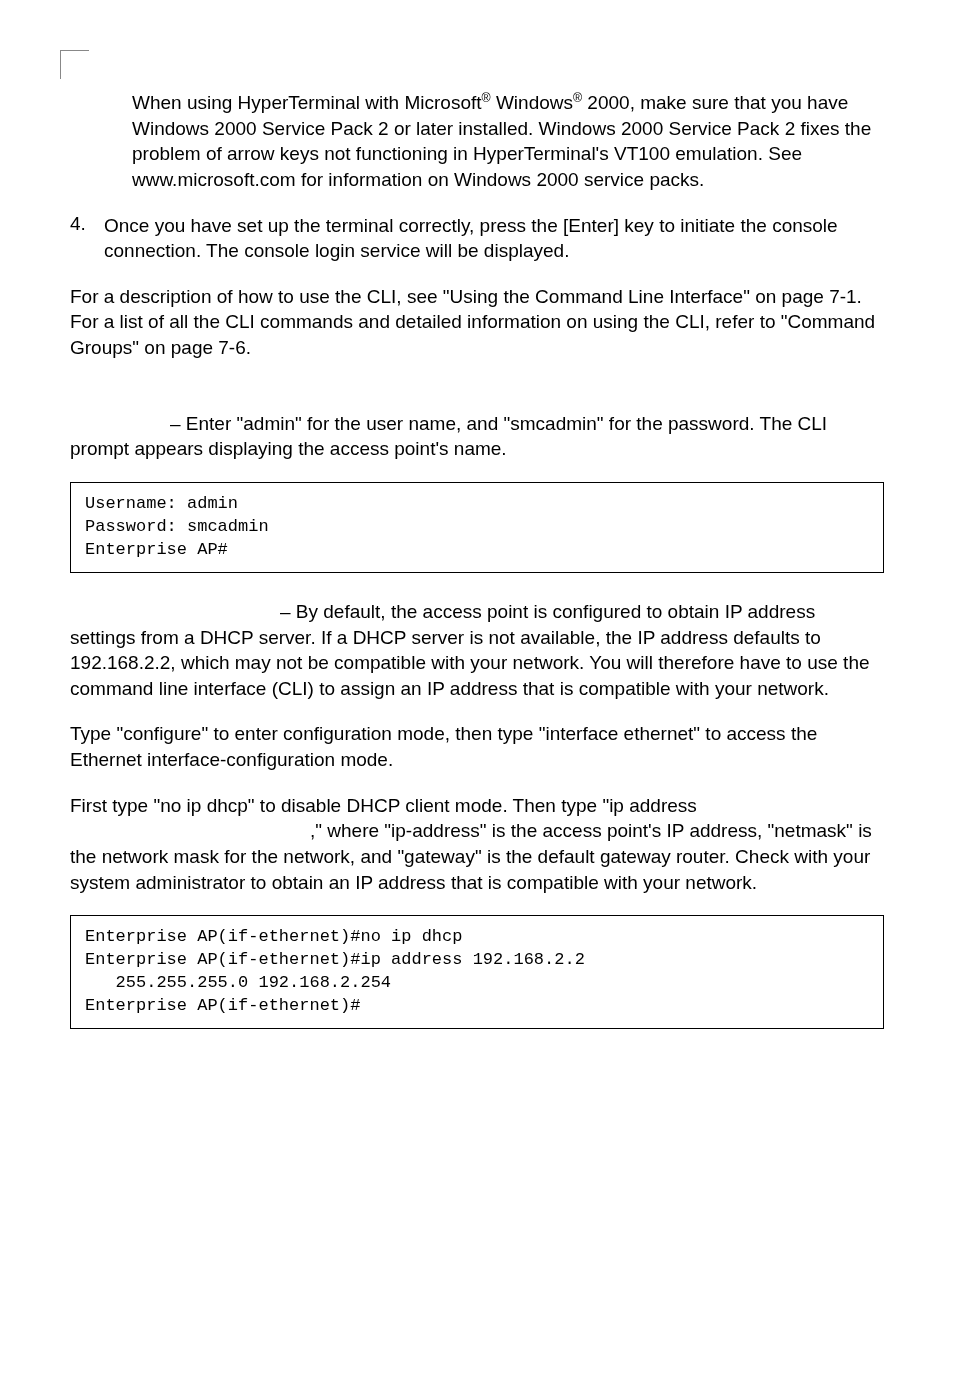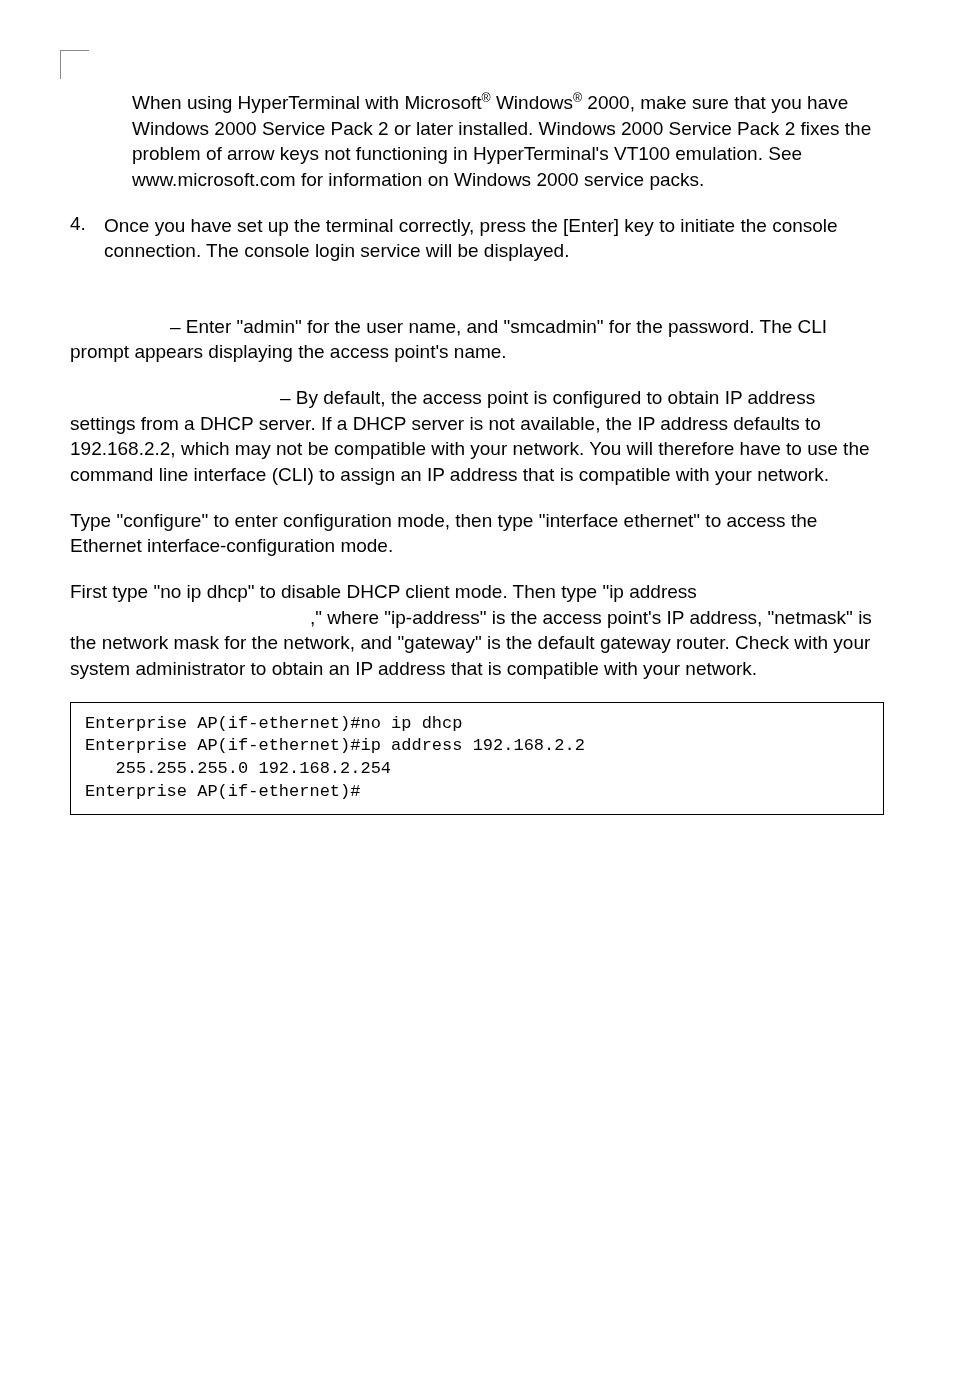--- a/index.html
+++ b/index.html
@@ -75,27 +75,31 @@
 
   <p class="note">
     <span>When using HyperTerminal with Microsoft</span><sup>®</sup><span> Windows</span><sup>®</sup><span> 2000, make sure that you have Windows 2000 Service Pack 2 or later installed. Windows 2000 Service Pack 2 fixes the problem of arrow keys not functioning in HyperTerminal's VT100 emulation. See www.microsoft.com for information on Windows 2000 service packs.</span>
   </p>
 
   <div class="numlist">
     <div class="num">4.</div>
     <div class="txt">Once you have set up the terminal correctly, press the [Enter] key to initiate the console connection. The console login service will be displayed.</div>
   </div>
 
+  <p class="para">For a description of how to use the CLI, see "Using the Command Line Interface" on page 7-1. For a list of all the CLI commands and detailed information on using the CLI, refer to "Command Groups" on page 7-6.</p>
 
   <div style="height:30px"></div>
 
   <p class="para">
     <span style="display:inline-block;width:100px"></span><span>– Enter "admin" for the user name, and "smcadmin" for the password. The CLI prompt appears displaying the access point's name.</span>
   </p>
 
+  <div class="codebox">Username: admin
+Password: smcadmin
+Enterprise AP#</div>
 
   <p class="para">
     <span style="display:inline-block;width:210px"></span><span>– By default, the access point is configured to obtain IP address settings from a DHCP server. If a DHCP server is not available, the IP address defaults to 192.168.2.2, which may not be compatible with your network. You will therefore have to use the command line interface (CLI) to assign an IP address that is compatible with your network.</span>
   </p>
 
   <p class="para">Type "configure" to enter configuration mode, then type "interface ethernet" to access the Ethernet interface-configuration mode.</p>
 
 
   <p class="para">
     <span>First type "no ip dhcp" to disable DHCP client mode. Then type "ip address </span><br>

